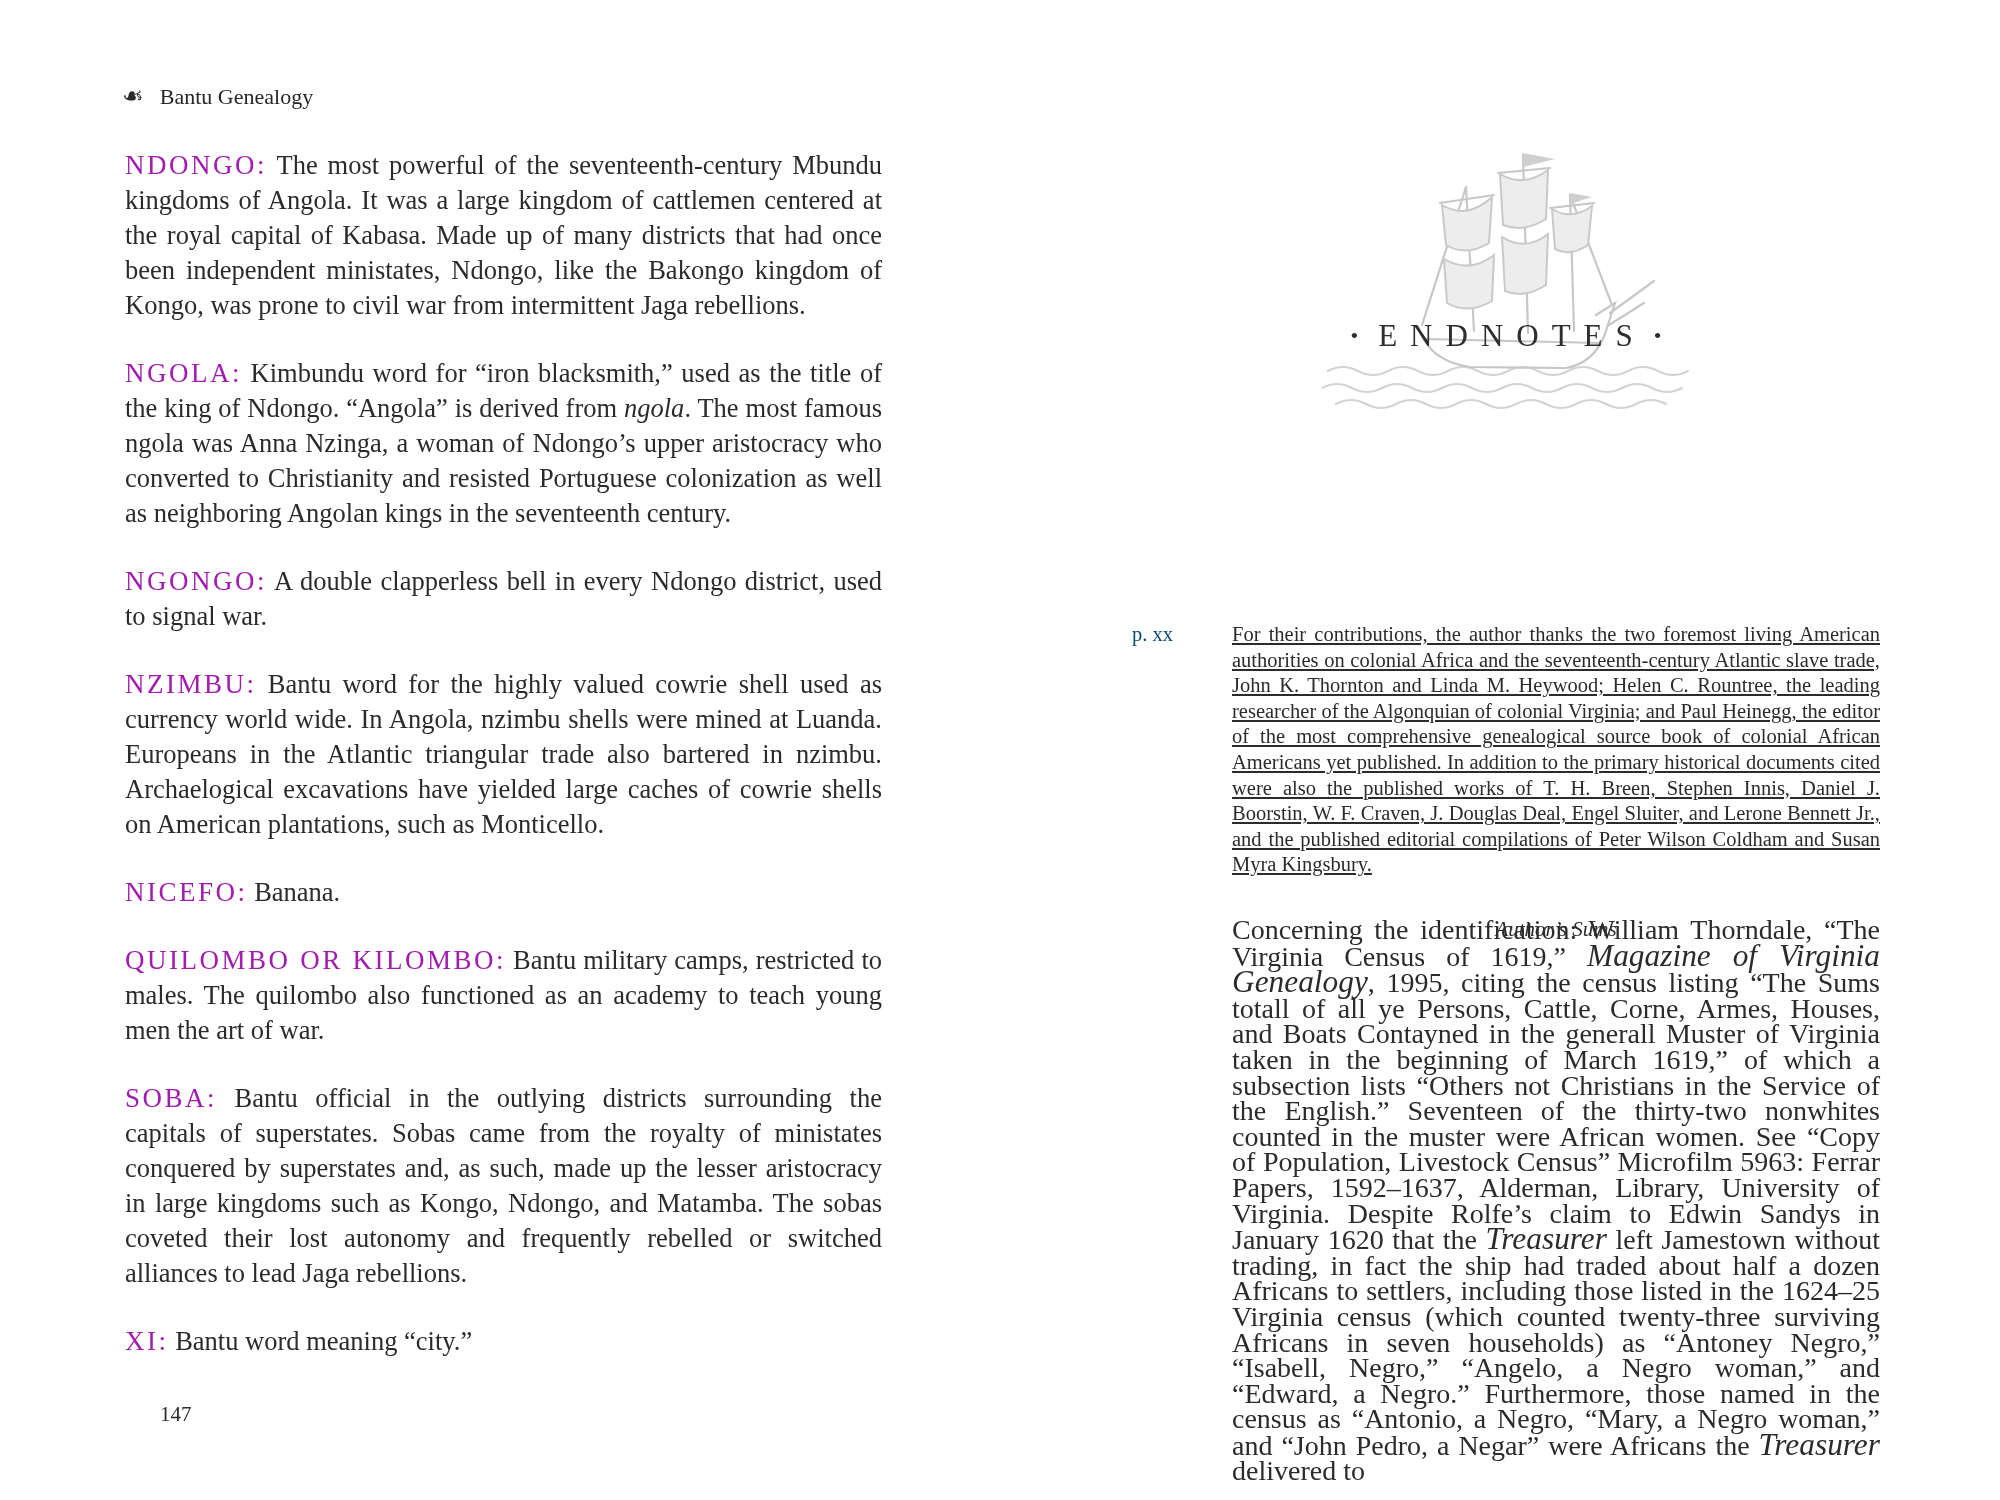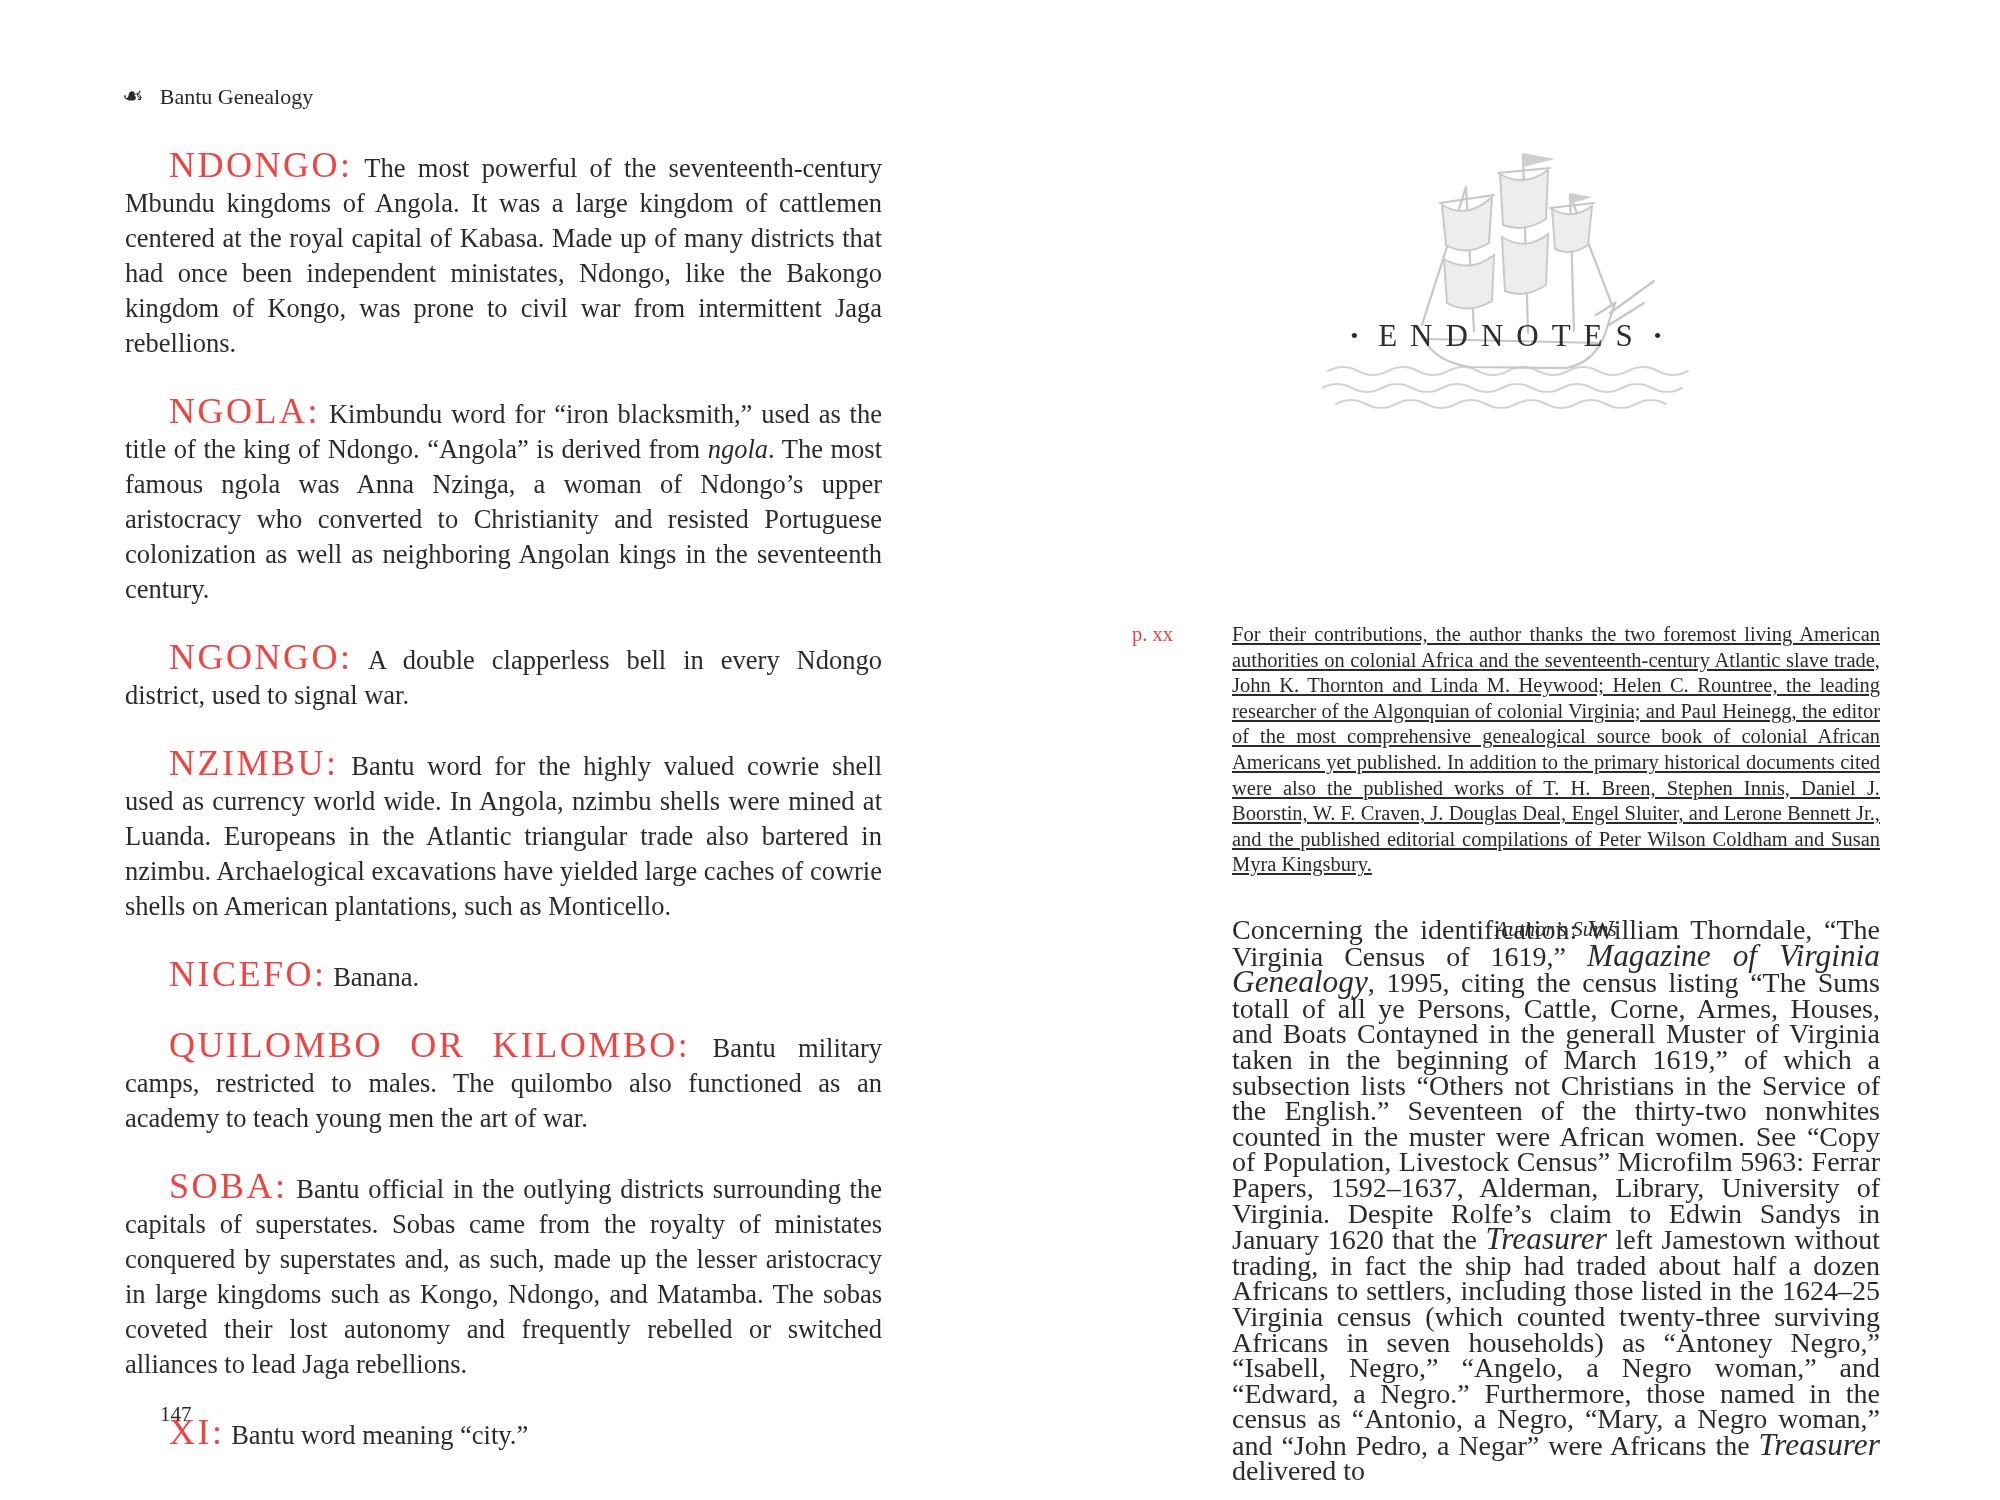--- a/index.html
+++ b/index.html
@@ -29,23 +29,22 @@
     position: absolute; left: 125px; top: 148px; width: 757px;
   }
   .entry {
     margin: 0 0 33px 0;
     font-size: 26.5px; line-height: 35px;
     text-align: justify;
     color: #2b2b2b;
   }
   .entry .term {
     letter-spacing: 2.5px;
-    font-size: 36px;
-    color: #ef4444;
-    margin-left: 44px;
+    font-size: 27px;
+    color: #a21caf;
   }
   .entry i { }
   .page-number {
     position: absolute; left: 160px; top: 1402px;
     font-size: 21px; color: #2b2b2b;
   }
 
   
   .ship-wrap {
     position: absolute; left: 1322px; top: 133px;
@@ -65,21 +64,21 @@
   }
   .endnotes-title .dot.left { margin-right: 20px; }
   .endnotes-title .dot.right { margin-left: 8px; }
 
   .endnote-block {
     position: absolute; left: 1132px; top: 622px; width: 748px;
     display: flex; align-items: flex-start;
   }
   .endnote-block .page-ref {
     flex: none; width: 100px;
-    font-size: 20.5px; line-height: 25.6px; color: #ef4444;
+    font-size: 20.5px; line-height: 25.6px; color: #0c4a6e;
   }
   .note-text {
     width: 648px;
     font-size: 20.5px; line-height: 25.6px;
     text-align: justify;
     color: #2b2b2b;
     text-decoration: underline;
   }
   .authors-note-heading {
     position: absolute; left: 1232px; top: 917px; width: 648px;

